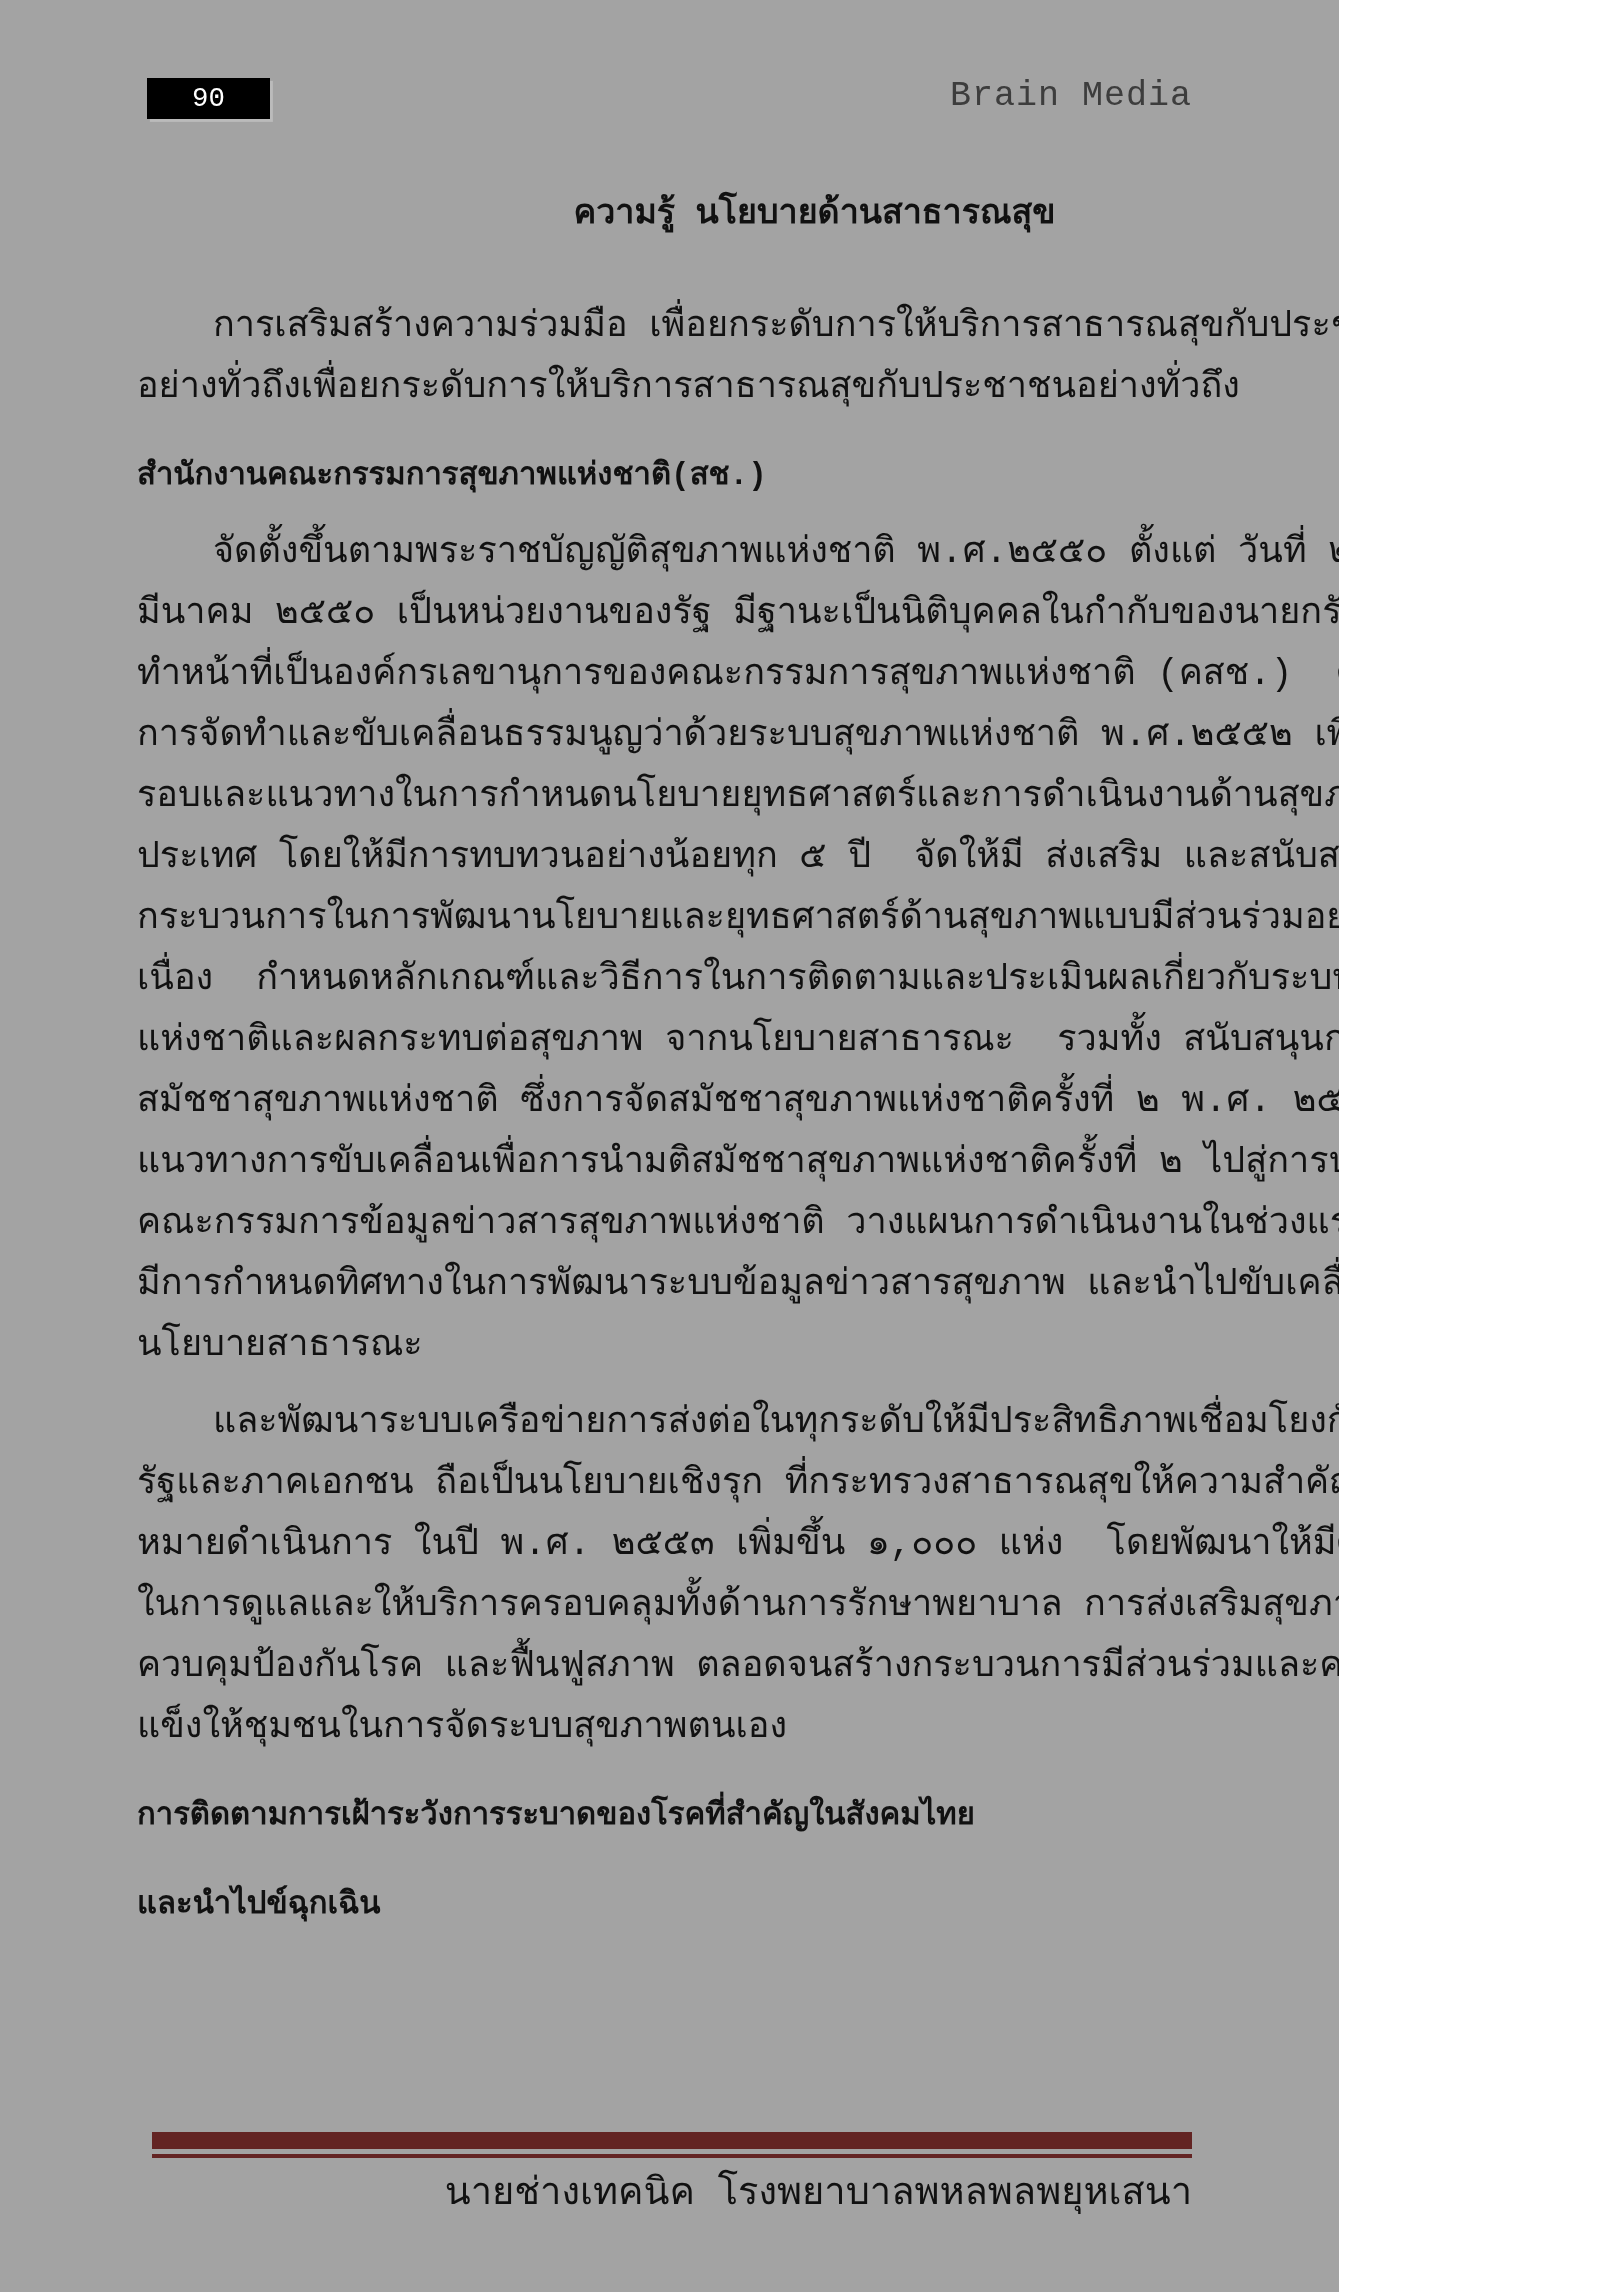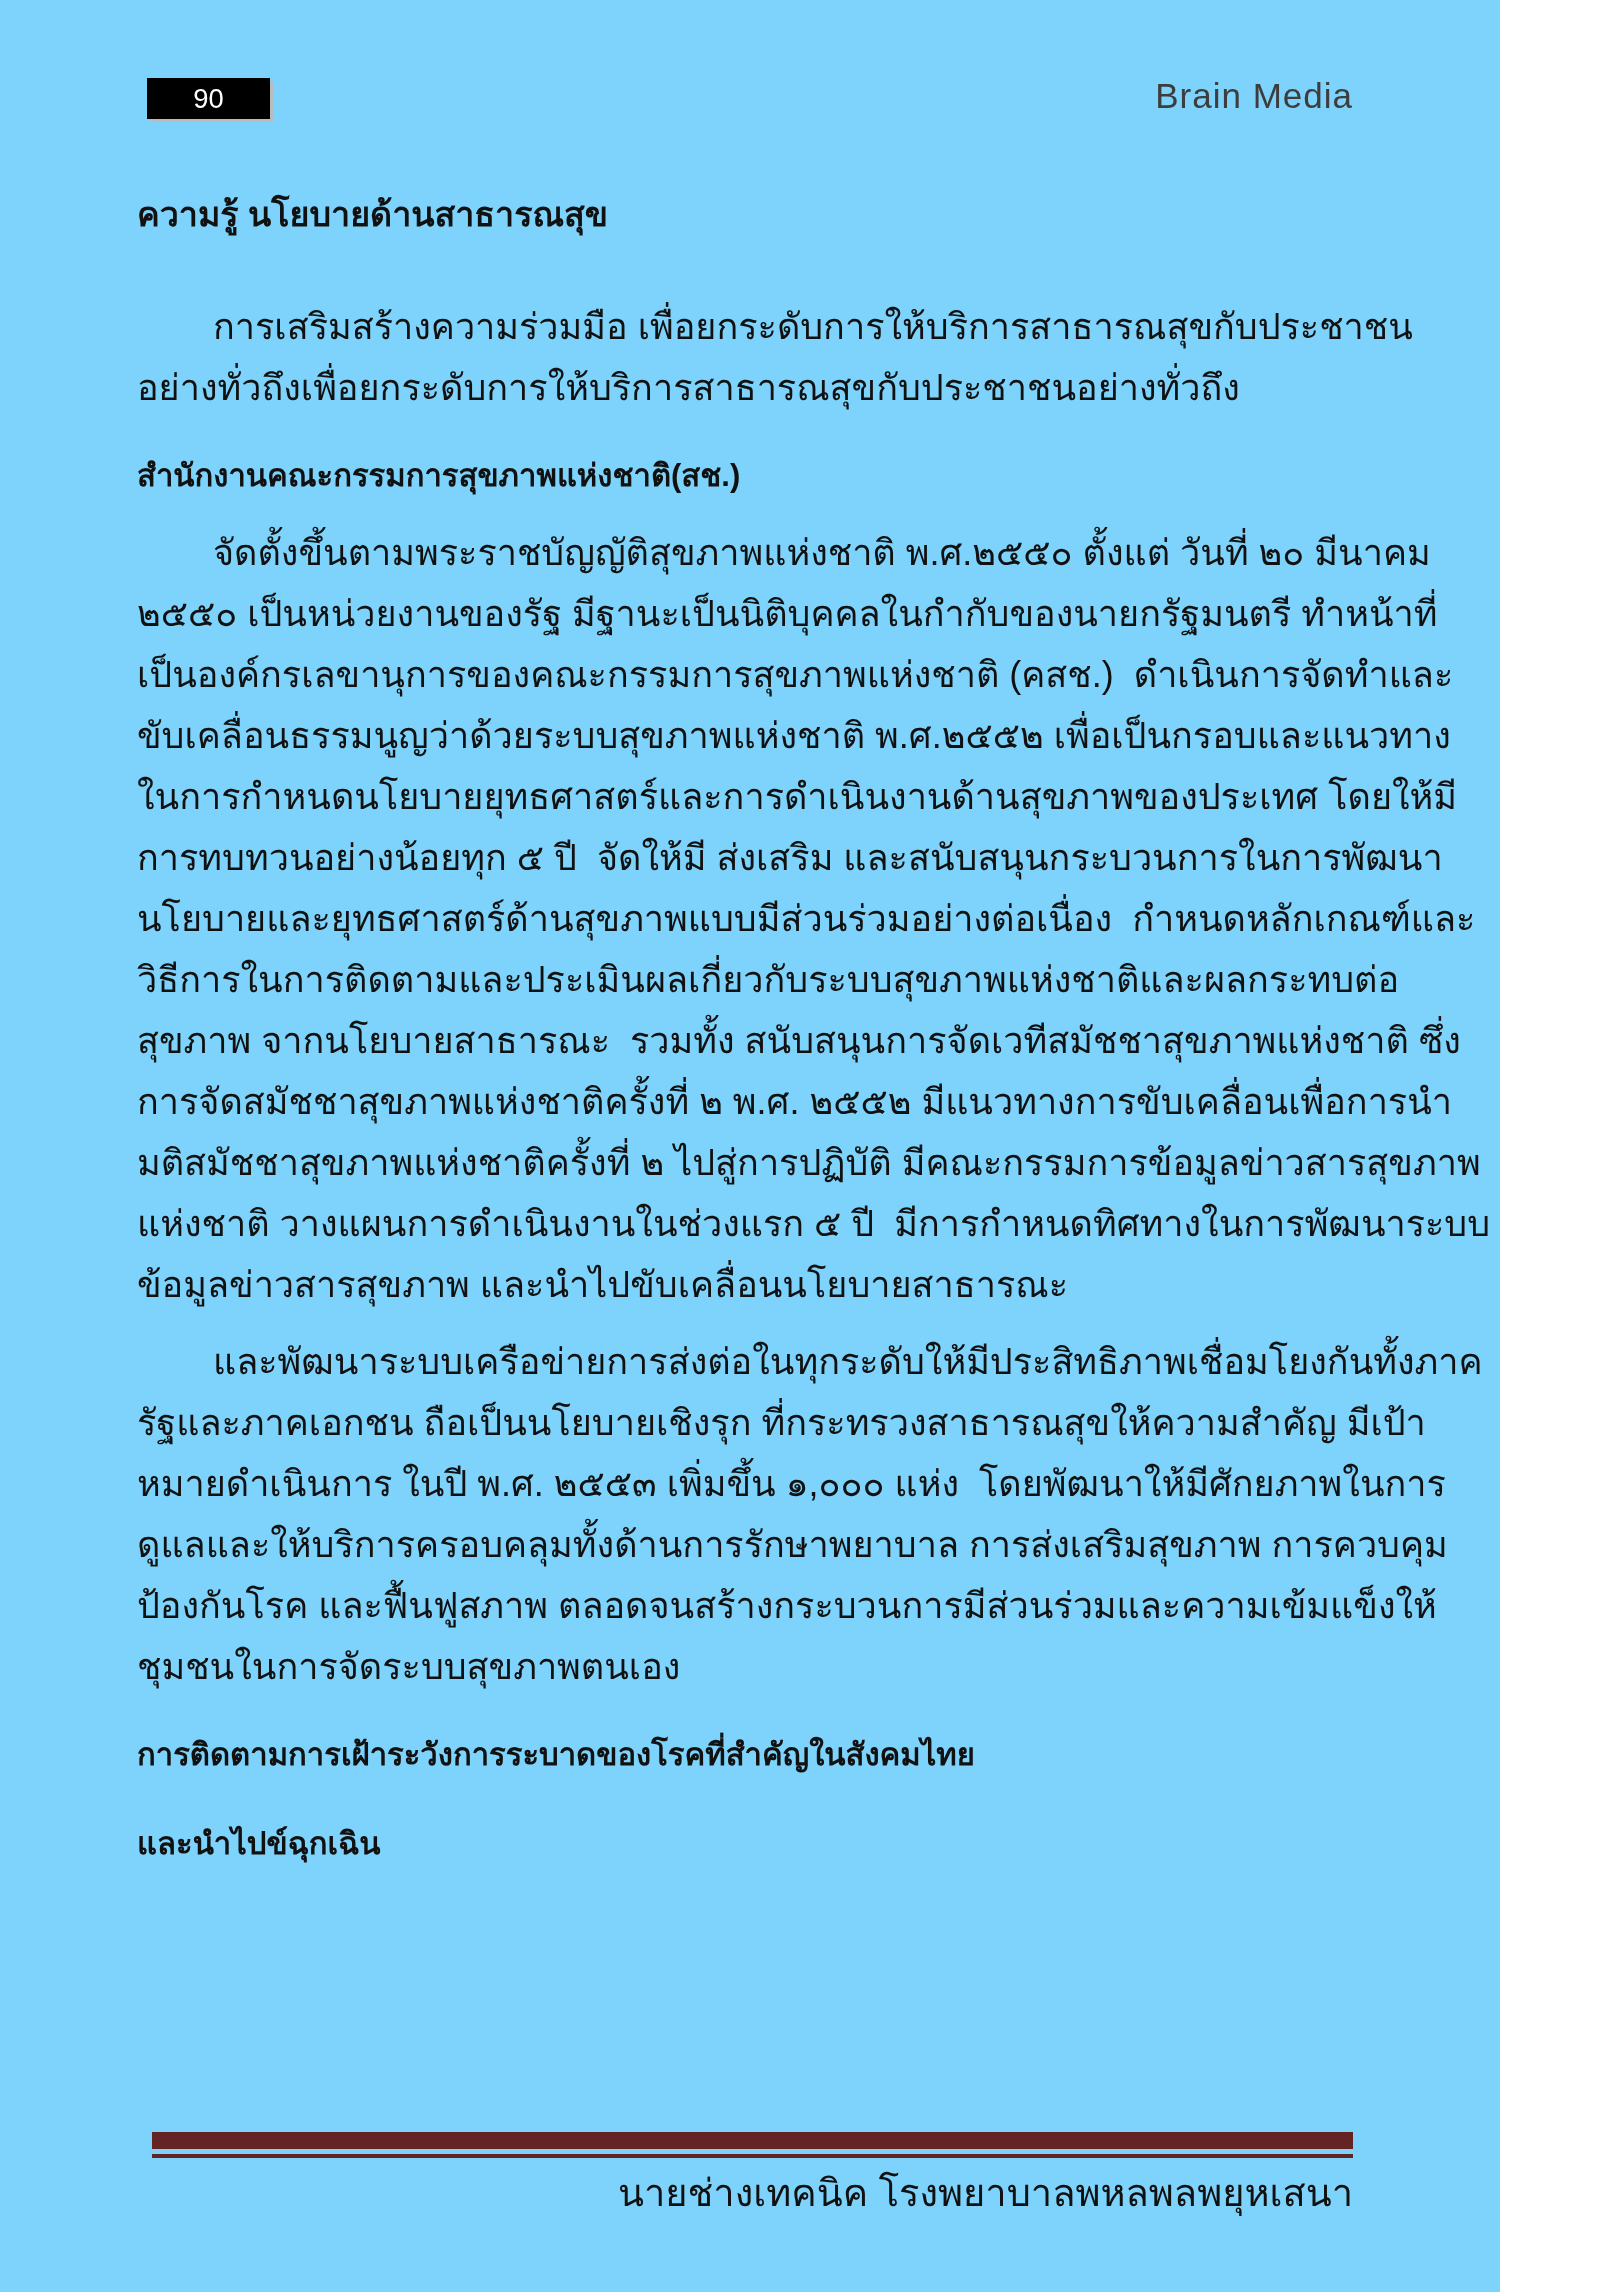--- a/index.html
+++ b/index.html
@@ -2,24 +2,24 @@
 <html lang="th"><head>
 <meta charset="utf-8">
 <style>
   html, body {
     margin: 0;
     padding: 0;
     background: #ffffff;
   }
   .page {
     position: relative;
-    width: 1500px;
+    width: 1339px;
     height: 2293px;
-    background: #7dd3fc;
-    font-family: Liberation Sans, sans-serif;
+    background: #a3a3a3;
+    font-family: Liberation Mono, monospace;
     color: #111111;
     overflow: hidden;
   }
 
   
   .page-number-badge {
     position: absolute;
     left: 147px;
     top: 78px;
     width: 123px;
@@ -42,21 +42,21 @@
   }
 
   
   .content {
     position: absolute;
     left: 137px;
     top: 184px;
     width: 1355px;
   }
   .doc-title {
-    text-align: left;
+    text-align: center;
     font-size: 34px;
     font-weight: bold;
     margin: 0 0 51px 0;
     line-height: 61px;
   }
   .paragraph {
     font-size: 36px;
     line-height: 61px;
     margin: 0 0 15.7px 0;
     text-indent: 76px;

